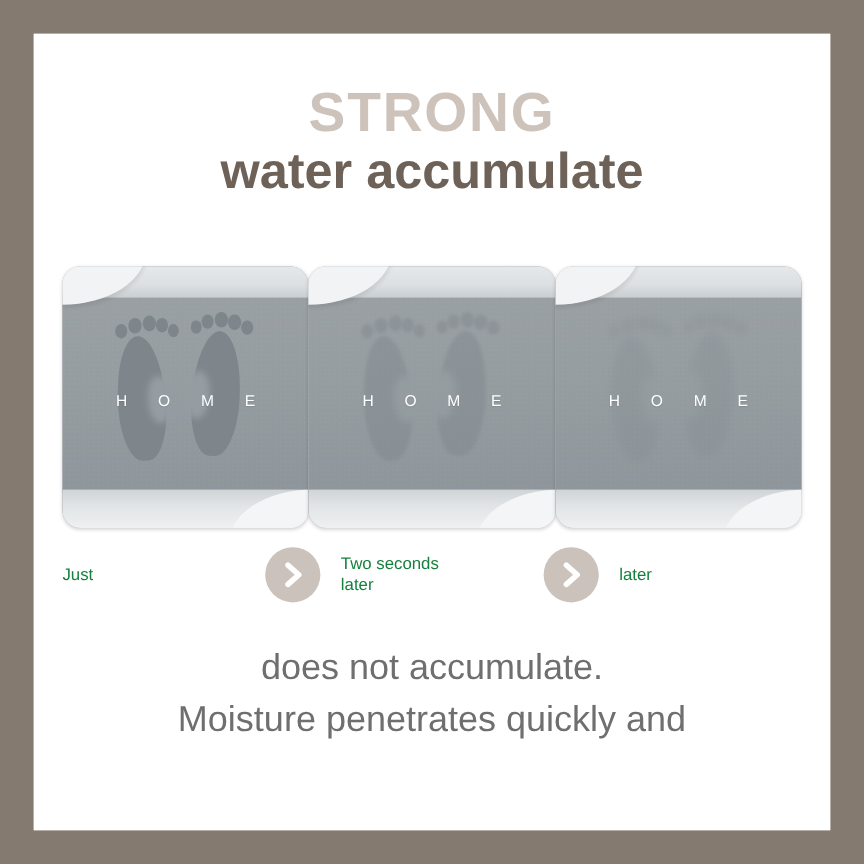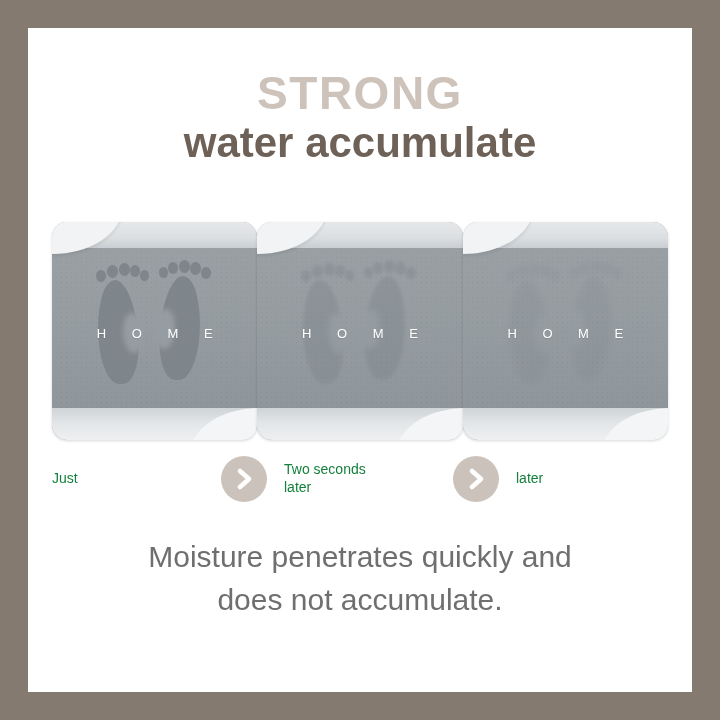--- a/index.html
+++ b/index.html
@@ -330,18 +330,18 @@
           <path d="M8 4 L17 12 L8 20" fill="none" stroke="#ffffff" stroke-width="4.6" stroke-linecap="round" stroke-linejoin="round"></path>
         </svg>
       </div>
 
       <div class="caption">
         <span>later</span>
       </div>
     </div>
 
     <div class="tagline">
+      <span>does not accumulate.</span>
       <span>Moisture penetrates quickly and</span>
-      <span>does not accumulate.</span>
     </div>
 
   </div>
 </div>
 
 </body></html>

